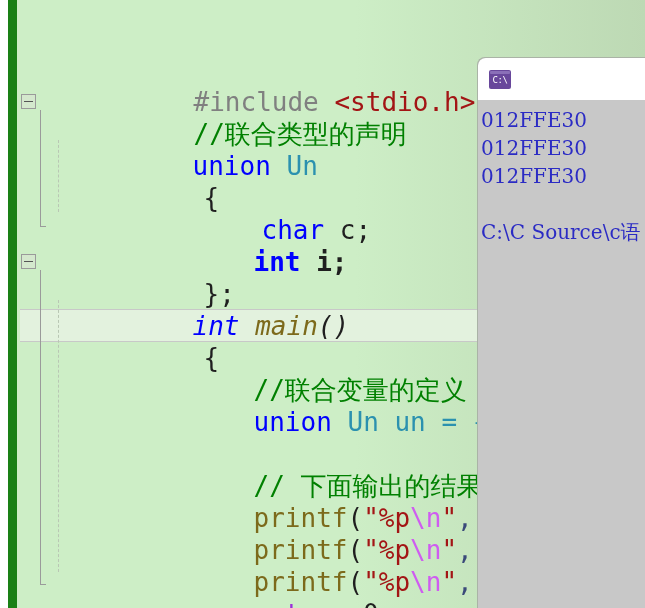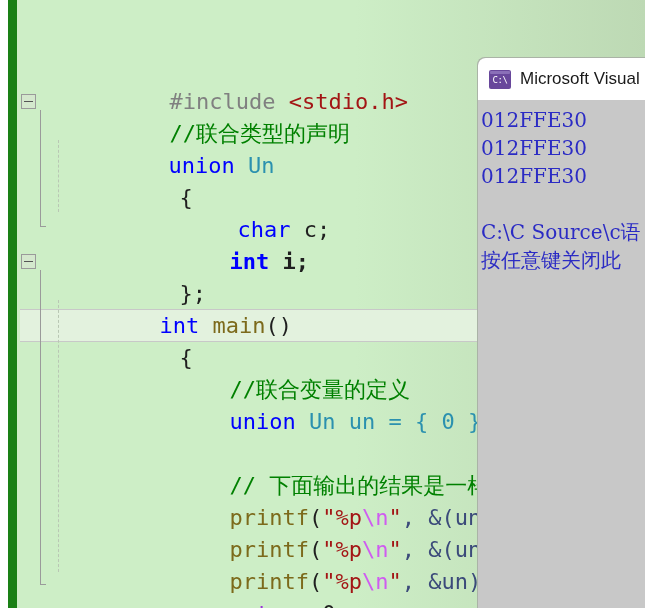--- a/index.html
+++ b/index.html
@@ -49,21 +49,21 @@
     left: 17px; top: 0;
     right: 0; bottom: 0;
   }
 
   .line {
     position: absolute;
     left: 0;
     height: 32px;
     line-height: 32px;
     white-space: pre;
-    font-size: 22px;
+    font-size: 26px;
     font-family: "DejaVu Sans Mono", "Liberation Mono", monospace;
     color: #000000;
   }
   .code-text {
     position: absolute;
     left: 20px;
     white-space: pre;
   }
 
   
@@ -265,21 +265,21 @@
         </span>
       </div>
 
       <div class="line" style="top:214px;">
         <span class="code-text" style="left:30px;">
           <span class="tok-plain">};</span>
         </span>
       </div>
 
       <div class="line" style="top:246px;">
-        <span class="code-text" style="left:10px;">
+        <span class="code-text" style="left:19px;font-style:italic;">
           <span class="tok-kw">int</span><span class="tok-plain"> </span><span class="tok-fn">main</span><span class="tok-plain">()</span>
         </span>
       </div>
 
       <div class="line" style="top:278px;">
         <span class="code-text" style="left:30px;">
           <span class="tok-plain">{</span>
         </span>
       </div>
 
@@ -336,27 +336,25 @@
     </div>
   </div>
 
   <div id="console-window">
 
     <div id="console-titlebar">
       <div id="console-icon">
         <div class="topbar"></div>
         <span class="glyph">C:\</span>
       </div>
-      <span id="console-title-text">Microsoft Visual</span>
     </div>
 
     <div id="console-body">
       <div class="console-line">012FFE30</div>
       <div class="console-line">012FFE30</div>
       <div class="console-line">012FFE30</div>
       <div class="console-line blank">&nbsp;</div>
       <div class="console-line">C:\C Source\c语</div>
-      <div class="console-line">按任意键关闭此</div>
     </div>
 
   </div>
 
 </div>
 
 </body></html>

